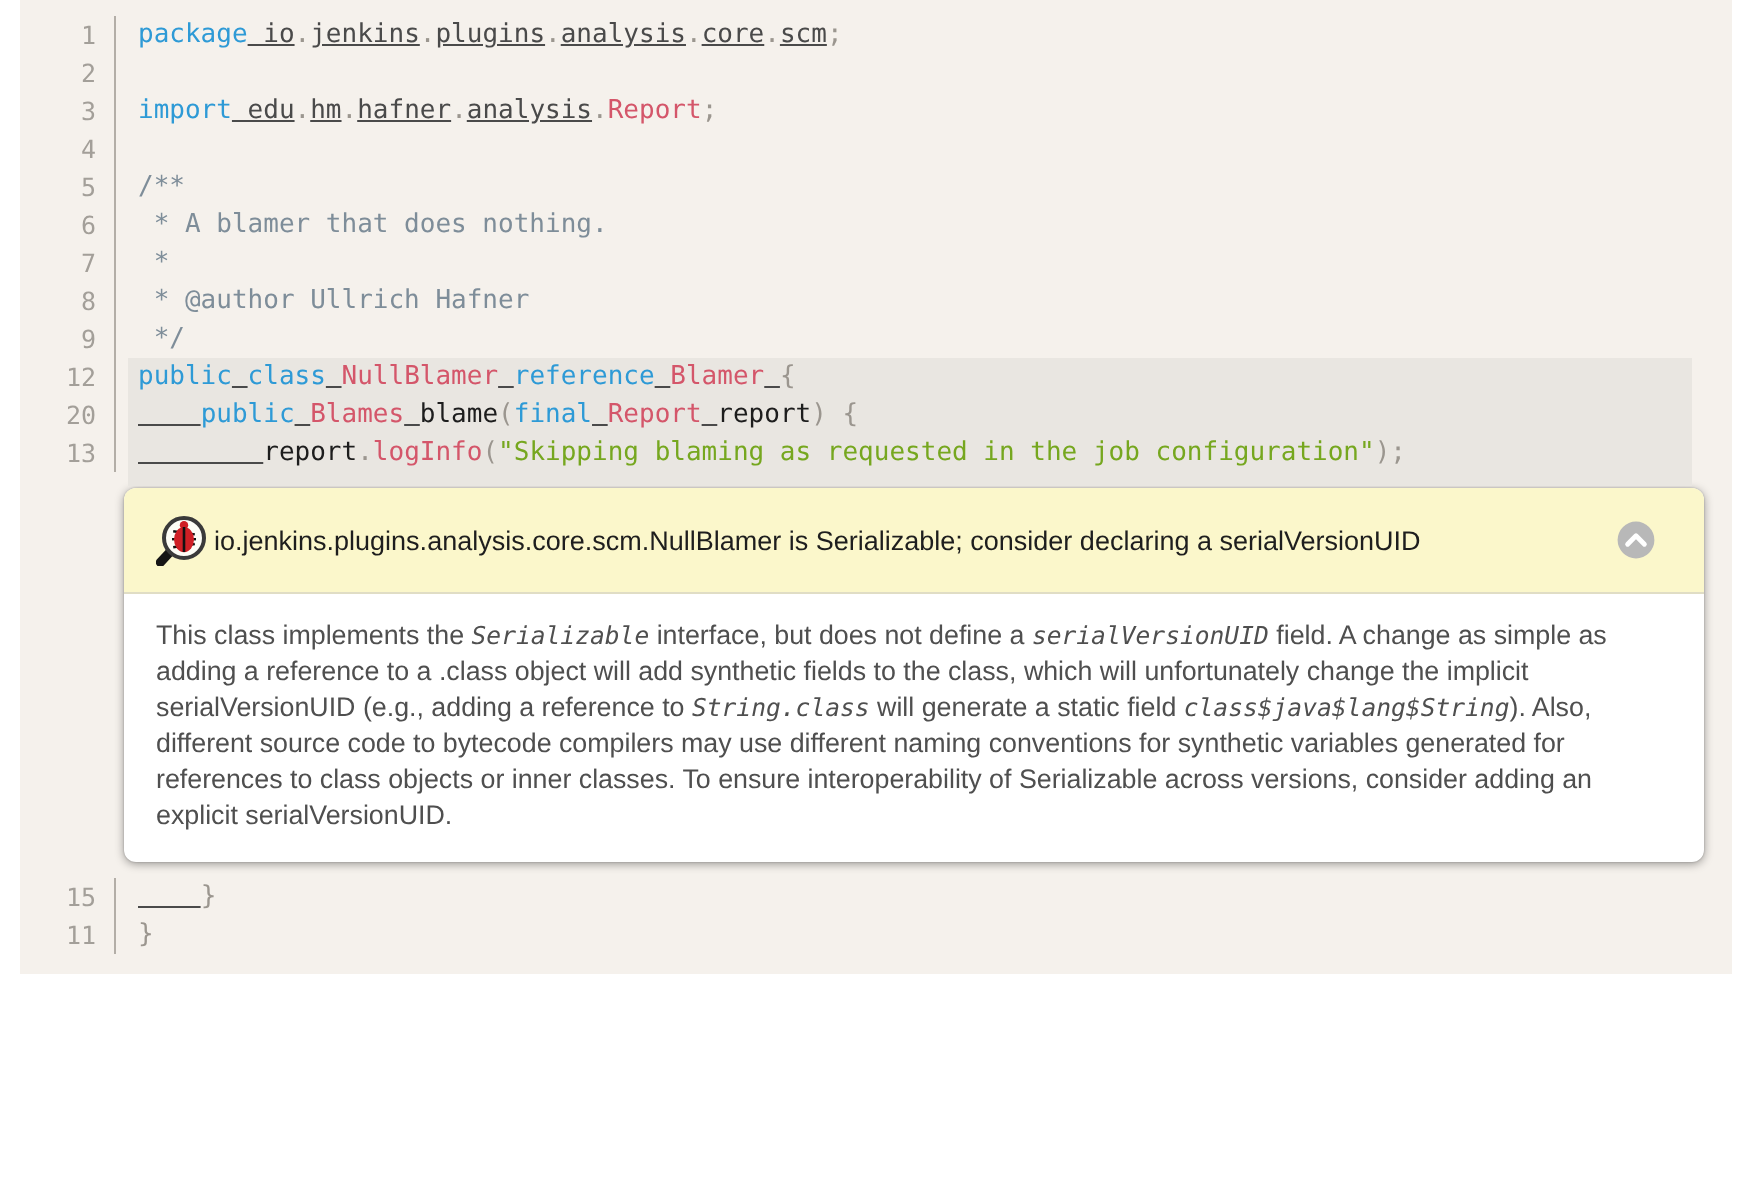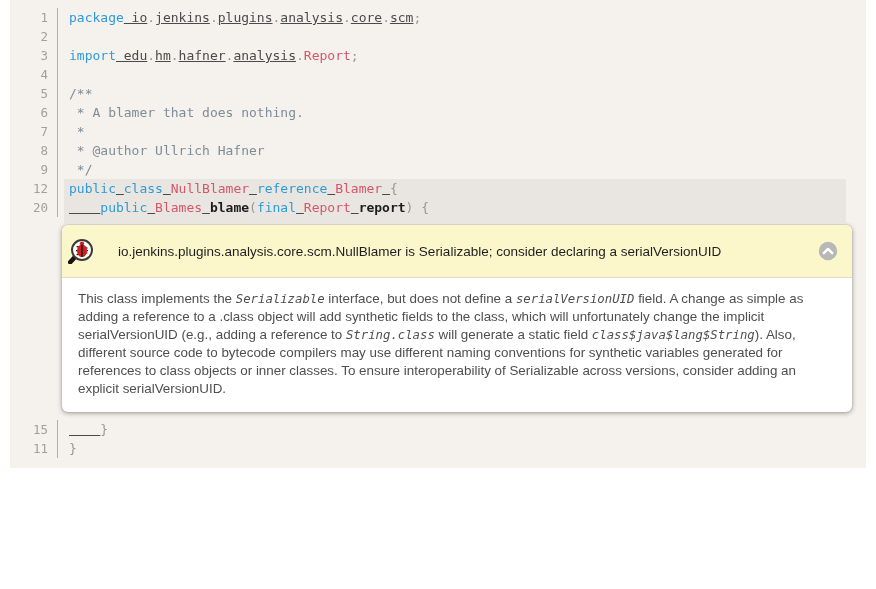--- a/index.html
+++ b/index.html
@@ -33,37 +33,37 @@
   .code-content {
     flex:1; margin-left:6px; padding-left:5px; margin-right:20px;
     white-space:pre;
   }
   .code-row.hl .code-content { background:var(--highlight-bg,#e9e6e1); }
   #code-before .code-row.hl:last-child .code-content { box-shadow:0 7px 0 var(--highlight-bg,#e9e6e1); }
 
   .tk-kwd { color:var(--token-keyword,#2e9ad6); }
   .tk-typ { color:var(--token-type,#d4566a); }
   .tk-pln { color:var(--token-plain,#4a4a4a);text-decoration:underline; }
-  .tk-var { color:var(--token-variable,#1d1d1d); font-weight:bold; }
+  .tk-var { color:var(--token-variable,#1d1d1d); font-weight:normal; }
   .tk-pun { color:var(--token-punctuation,#9b968f); }
   .tk-com { color:var(--token-comment,#7e8d99); }
   .tk-str { color:var(--token-string,#76a71f); }
   .tk-ann { color:var(--token-annotation,#a5a5a5); }
 
   .popup {
     margin:8px 14px 8px 52px;
     background:var(--popup-body-bg,#ffffff);
     border-radius:6px;
     box-shadow:0 1px 5px rgba(0,0,0,0.38), 0 0 1px rgba(0,0,0,0.25);
     overflow:hidden;
   }
   .popup-header {
-    display:flex; align-items:center; gap:24px;
+    display:flex; align-items:center; gap:3px;
     background:var(--popup-header-bg,#fbf7cb);
-    padding:13px 6px;
+    padding:13px 16px;
     border-bottom:1px solid #e0ddc5;
   }
   .bug-icon { flex:0 0 auto; width:26px; height:26px; }
   .popup-title { font-size:13.5px; color:#1e1e1e; }
   .collapse-btn {
     margin-left:auto; flex:0 0 auto;
     background:none; border:none; padding:0; margin-right:8px;
     cursor:pointer; line-height:0;
   }
   .popup-body {
@@ -117,20 +117,24 @@
           <span class="code-content"><span class="tk-com"> */</span></span>
         </div>
         <div class="code-row hl">
           <span class="gutter">12</span>
           <span class="code-content"><span class="tk-kwd">public</span><span class="tk-pln"> </span><span class="tk-kwd">class</span><span class="tk-pln"> </span><span class="tk-typ">NullBlamer</span><span class="tk-pln"> </span><span class="tk-kwd">reference</span><span class="tk-pln"> </span><span class="tk-typ">Blamer</span><span class="tk-pln"> </span><span class="tk-pun">{</span></span>
         </div>
         <div class="code-row hl">
           <span class="gutter">20</span>
           <span class="code-content"><span class="tk-pln">    </span><span class="tk-kwd">public</span><span class="tk-pln"> </span><span class="tk-typ">Blames</span><span class="tk-pln"> </span><span class="tk-var">blame</span><span class="tk-pun">(</span><span class="tk-kwd">final</span><span class="tk-pln"> </span><span class="tk-typ">Report</span><span class="tk-pln"> </span><span class="tk-var">report</span><span class="tk-pun">) {</span></span>
         </div>
+        <div class="code-row hl">
+          <span class="gutter">13</span>
+          <span class="code-content"><span class="tk-pln">        </span><span class="tk-var">report</span><span class="tk-pun">.</span><span class="tk-typ">logInfo</span><span class="tk-pun">(</span><span class="tk-str">"Skipping blaming as requested in the job configuration"</span><span class="tk-pun">);</span></span>
+        </div>
       </div>
 
     <div class="popup">
       <div class="popup-header">
         <span class="bug-icon">
           <svg viewBox="0 0 26 26" width="26" height="26">
             <line x1="7" y1="19" x2="2.2" y2="24.2" stroke="#151515" stroke-width="4.6" stroke-linecap="round"></line>
             <circle cx="14" cy="12" r="10" fill="#fdfdf6" stroke="#3a3a3a" stroke-width="2"></circle>
             <line x1="8.6" y1="8.6" x2="19.4" y2="10.2" stroke="#111" stroke-width="1.2"></line>
             <line x1="8" y1="12.6" x2="20" y2="12.6" stroke="#111" stroke-width="1.2"></line>

